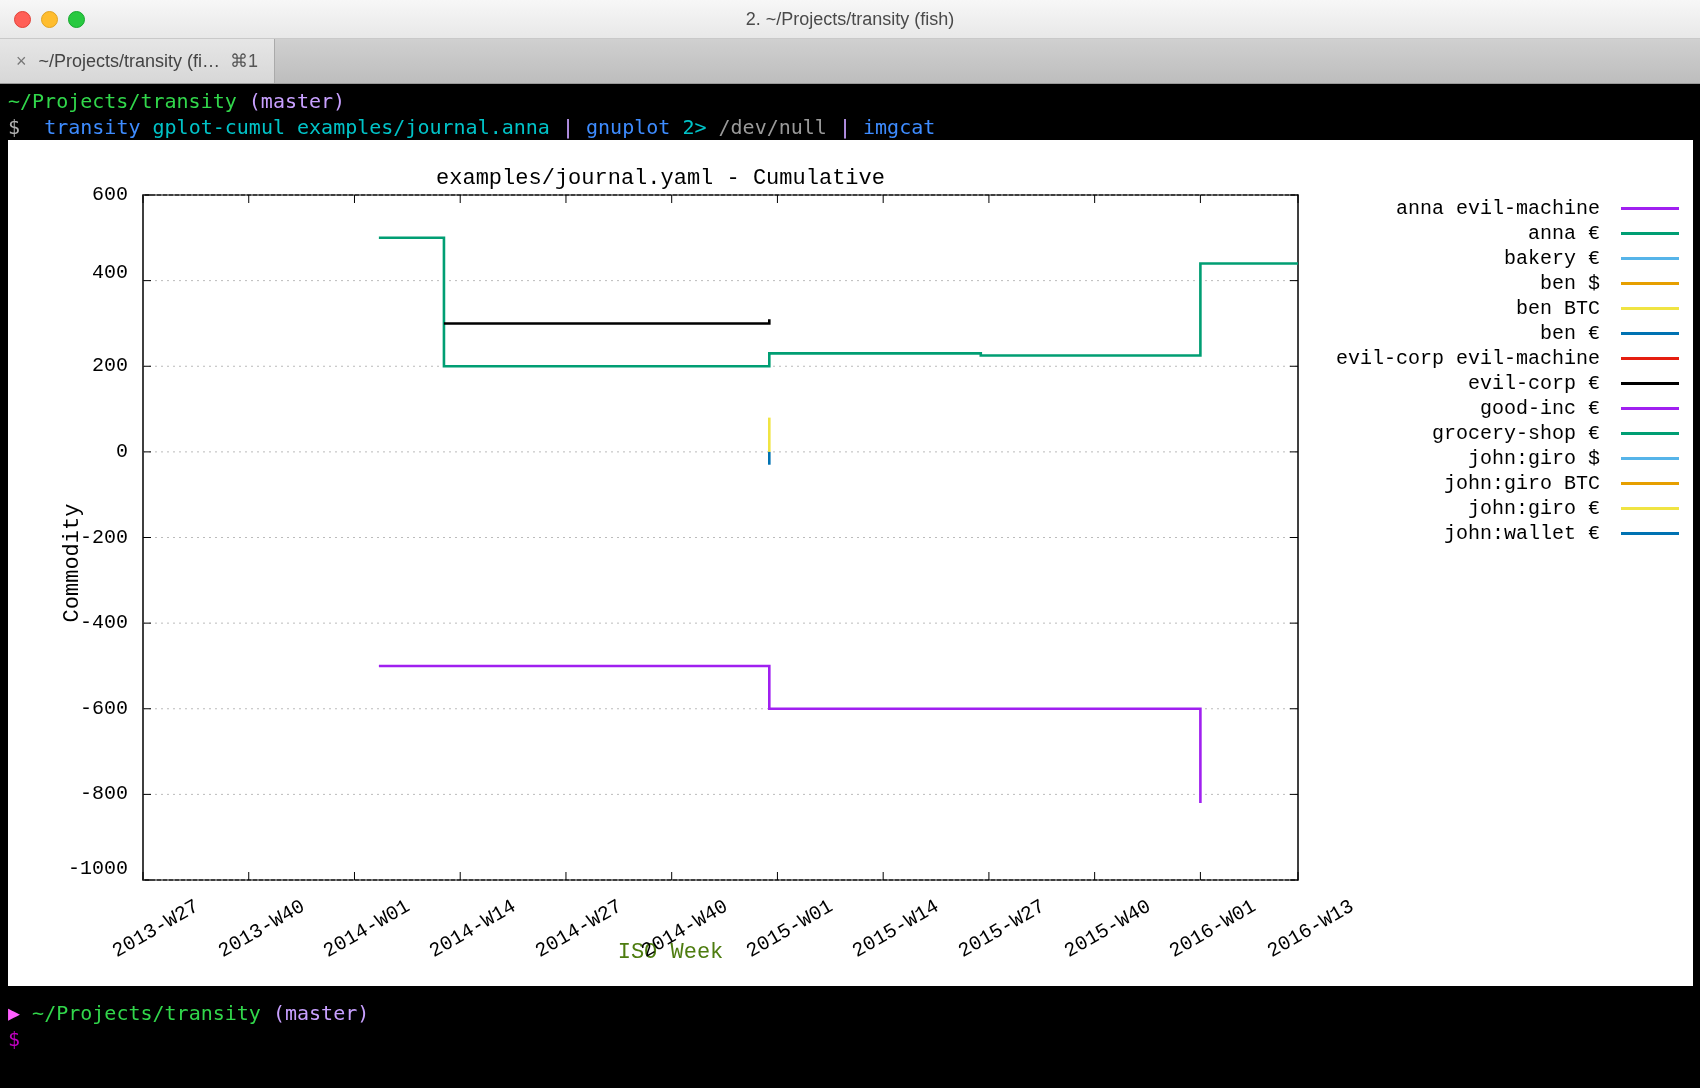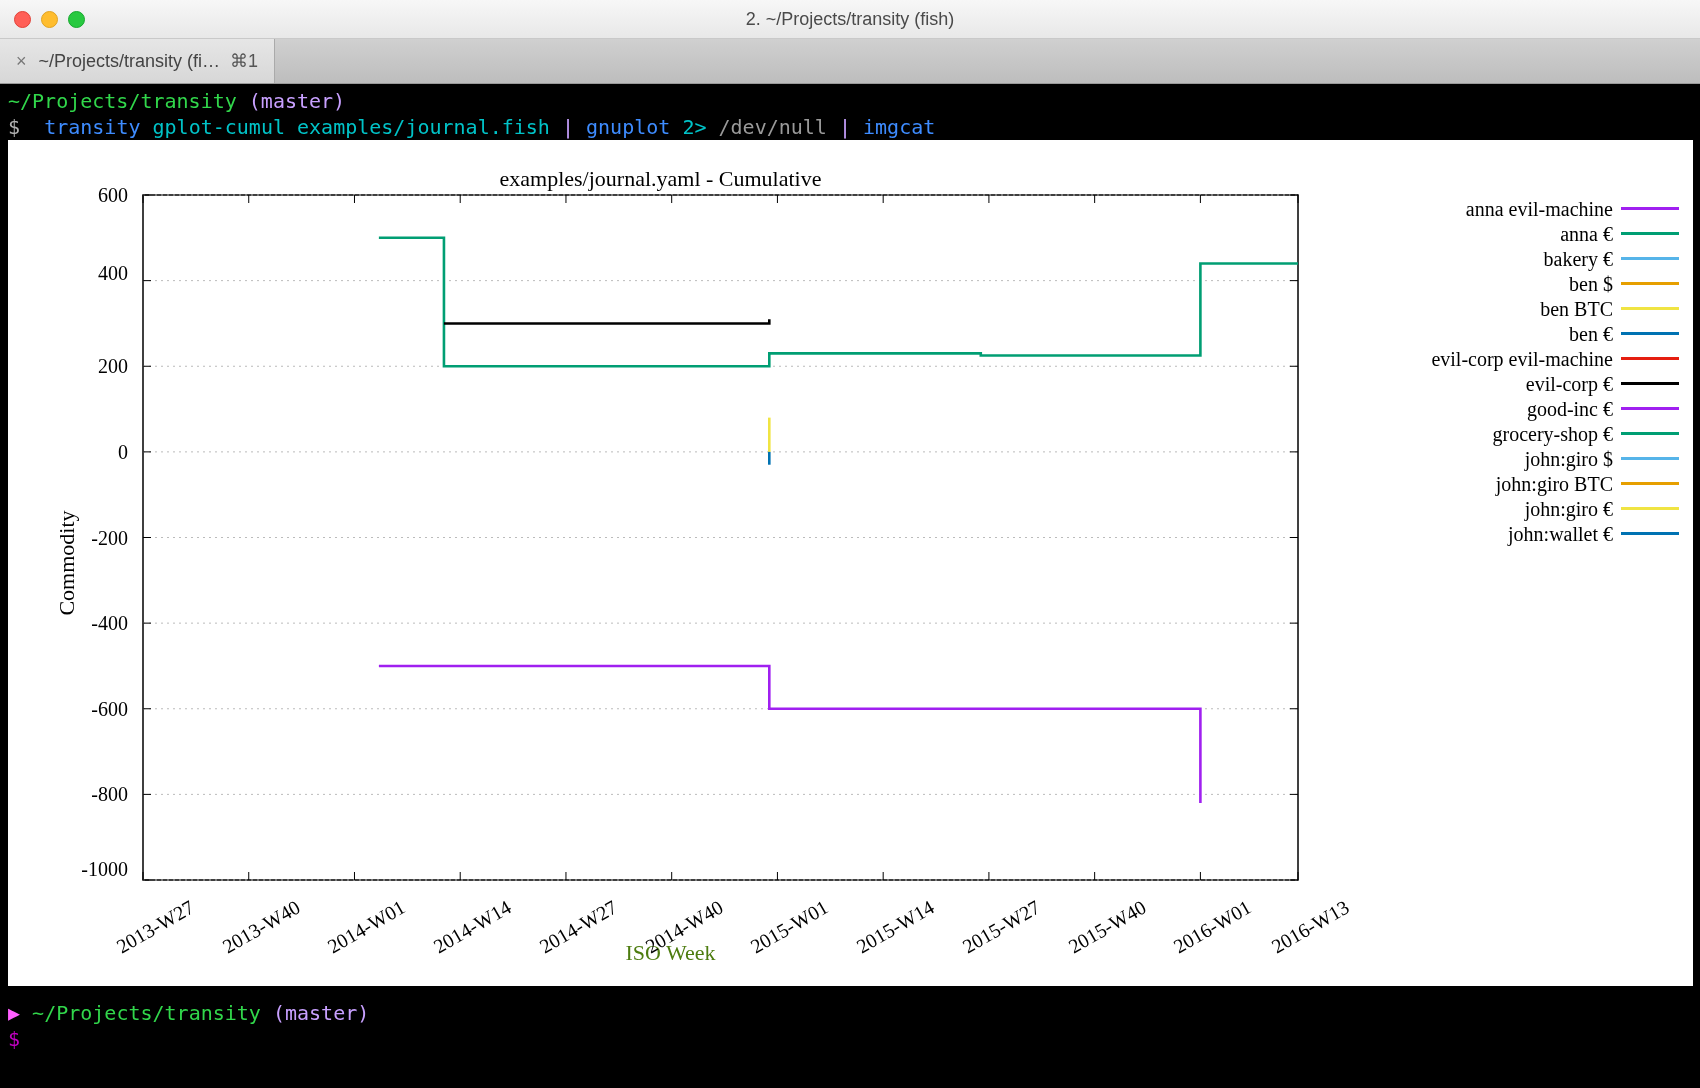--- a/index.html
+++ b/index.html
@@ -21,29 +21,29 @@
   .prompt-path{color:#31d74b}
   .prompt-branch{color:#c8a0ff}
   .prompt-sym{color:#b0b0b0}
   .cmd-bin{color:#3e8cff}
   .cmd-arg{color:#00c3c8}
   .cmd-pipe{color:#c8a0ff}
   .cmd-op{color:#00c3c8}
   .cmd-dim{color:#9a9a9a}
   .p2-caret{color:#ff5fff}
   
-  .plot{background:#fff;width:1685px;height:846px;margin-left:0;position:relative;font-family:Liberation Serif, serif}
+  .plot{background:#fff;width:1685px;height:846px;margin-left:0;position:relative;font-family:Liberation Mono, monospace}
   .plot svg{position:absolute;inset:0}
   .chart-title{position:absolute;top:26px;left:0;right:380px;text-align:center;font-size:22px;color:#000}
   .ylabel{position:absolute;left:6px;top:50%;transform:translateY(-50%) rotate(-90deg);transform-origin:center;font-size:22px;color:#000}
   .xlabel{position:absolute;bottom:20px;left:0;right:360px;text-align:center;font-size:22px;color:#4d7c0f}
   .ytick{position:absolute;right:calc(100% - 120px);text-align:right;font-size:20px;color:#000;transform:translateY(-50%)}
   .xtick{position:absolute;font-size:20px;color:#000;transform:translate(-50%,0) rotate(-30deg);transform-origin:right top;white-space:nowrap}
   .legend{position:absolute;right:14px;top:56px;font-size:20px;color:#000}
-  .legend-row{display:flex;align-items:center;justify-content:flex-end;height:25px;gap:8px}
+  .legend-row{display:flex;align-items:center;justify-content:flex-end;height:25px;gap:21px}
   .legend-swatch{width:58px;height:0;border-top:3px solid}
 </style>
 </head>
 <body>
 
 <div class="window">
   <div class="titlebar">
     <div class="traffic">
       <div class="dot red"></div>
       <div class="dot yellow"></div>
@@ -63,21 +63,21 @@
     <div>
       <span class="prompt-path">~/Projects/transity</span>
       <span class="prompt-branch">(master)</span>
     </div>
     <div>
       <span class="prompt-sym">$</span>&nbsp;
       <span class="cmd-bin">transity</span>
       <span> </span>
       <span class="cmd-arg">gplot-cumul</span>
       <span> </span>
-      <span class="cmd-arg">examples/journal.fish</span>
+      <span class="cmd-arg">examples/journal.anna</span>
       <span> </span>
       <span class="cmd-pipe">|</span>
       <span> </span>
       <span class="cmd-bin">gnuplot</span>
       <span> </span>
       <span class="cmd-op">2&gt;</span>
       <span> </span>
       <span class="cmd-dim">/dev/null</span>
       <span> </span>
       <span class="cmd-pipe">|</span>

